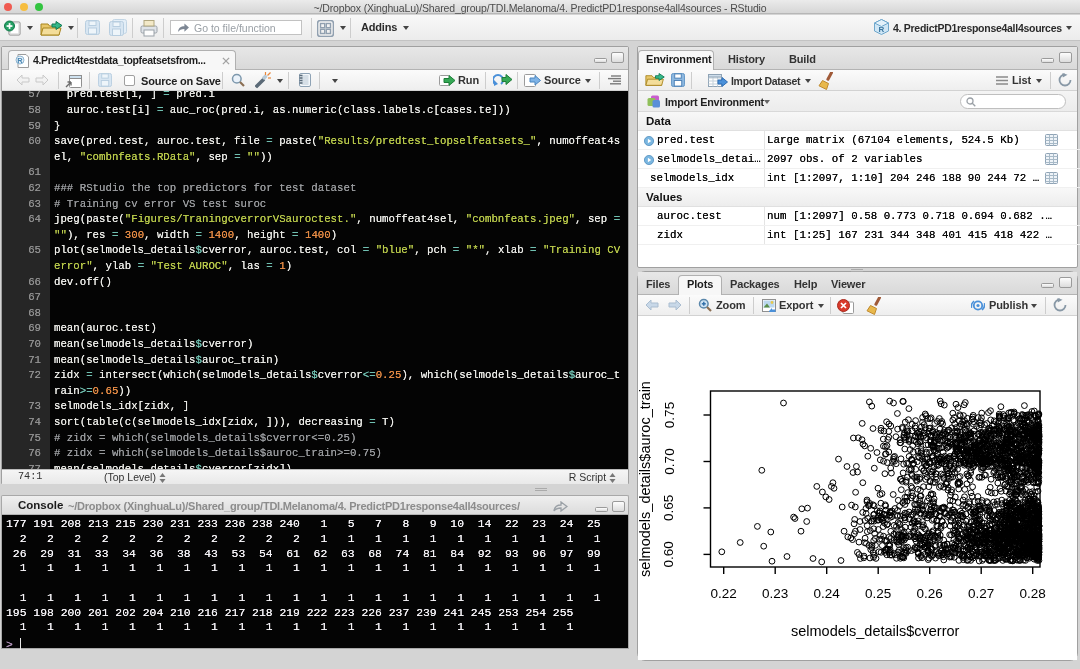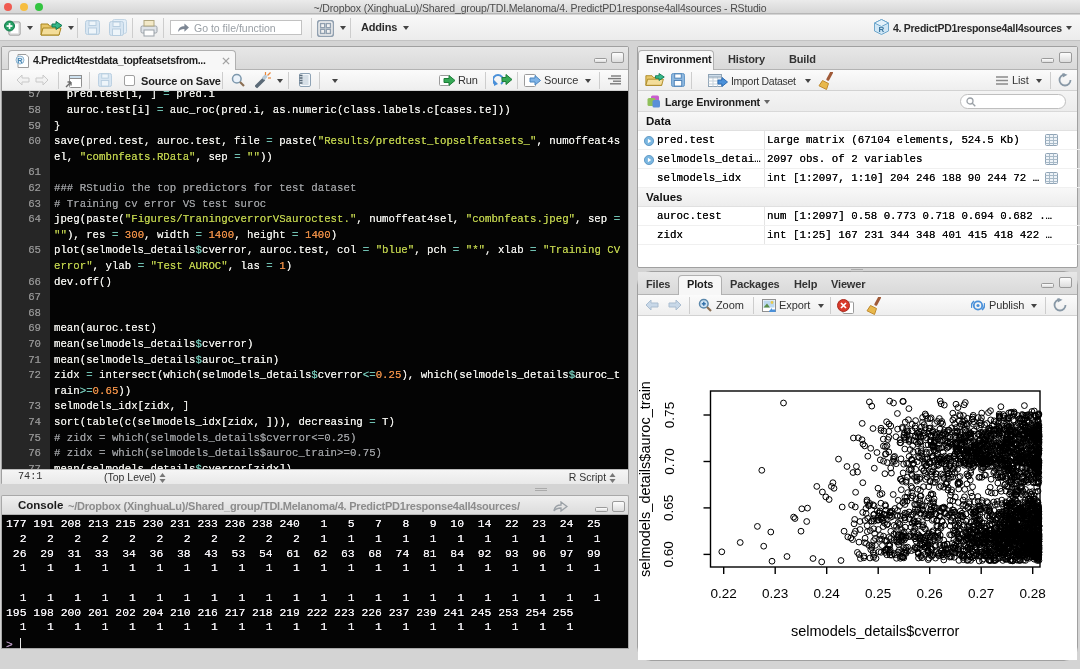--- a/index.html
+++ b/index.html
@@ -16,21 +16,21 @@
 .sep{width:1px;background:#cdcdcd;top:3px;height:20px}
 .caret{width:0;height:0;border-left:3.5px solid transparent;border-right:3.5px solid transparent;border-top:4px solid #444}
 .tbtxt{font-size:11px;color:#2b2b2b;font-weight:700;letter-spacing:-0.2px}
 .tabbar{background:linear-gradient(#e7e7e7,#d9d9d9);border-bottom:1px solid #b3b3b3}
 .tab-sel{background:#f7f7f7;border:1px solid #b0b0b0;border-bottom:none;border-radius:4px 4px 0 0}
 .tabtxt{font-size:11px;color:#1c1c1c;font-weight:700;letter-spacing:-0.15px;white-space:nowrap}
 .tabtxt2{font-size:11px;color:#333;font-weight:700;letter-spacing:-0.15px;white-space:nowrap}
 .ptools{background:linear-gradient(#fbfbfb,#eeeeee);border-bottom:1px solid #d2d2d2}
 .mmbtn{width:13px;height:11px;top:5px;border:1px solid #9a9a9a;background:linear-gradient(#fdfdfd,#dcdcdc);border-radius:2px}
 .mmbar{width:13px;height:5px;top:11px;border:1px solid #9a9a9a;background:linear-gradient(#fdfdfd,#dcdcdc);border-radius:1.5px}
-.btxt{font-size:11px;color:#333;font-weight:400;letter-spacing:-0.1px;white-space:nowrap}
+.btxt{font-size:11px;color:#333;font-weight:700;letter-spacing:-0.1px;white-space:nowrap}
 
 #code{left:1px;top:90px;width:628px;height:378px;background:#040404;overflow:hidden}
 #gutter{left:0;top:0;width:48px;height:378px;background:#262626}
 .crow{position:absolute;left:0;width:620px;height:15.5px;font-family:"Liberation Mono",monospace;font-size:10.73px;line-height:15.6px;white-space:pre;color:#ecece8;text-shadow:0 0 0.45px currentColor}
 .crow .n{position:absolute;left:0;top:0;width:39px;text-align:right;color:#8f8f8f}
 .crow .t{position:absolute;left:52px;top:0}
 .cm{color:#999b9e}.st{color:#b9ca4a}.nu{color:#e78c45}.op{color:#70c0b1}
 
 #conhdr{left:1px;top:495px;width:628px;height:20px;background:linear-gradient(#efefef,#dcdcdc);border:1px solid #a8a8a8;border-bottom:1px solid #b3b3b3;border-radius:2px 2px 0 0}
 #conbody{left:1px;top:515px;width:628px;height:134px;background:#040404;border:1px solid #a8a8a8;border-top:none}
@@ -342,21 +342,21 @@
       <path d="M4.5 0 L9.5 1.8 L4.8 4.5 Z" fill="#8898a6"></path>
     </svg>
   </div>
 
   <div class="abs" style="left:0;top:44px;width:439px;height:21px;background:linear-gradient(#f4f4f4,#ececec);border-bottom:1px solid #d9d9d9">
     <svg class="ico" style="left:9px;top:4px" width="13" height="13" viewBox="0 0 13 13">
       <rect x="4" y="0.5" width="8" height="8" rx="1.5" fill="#c95fce"></rect>
       <rect x="0.5" y="3" width="8" height="8" rx="1.5" fill="#8fbf5a"></rect>
       <rect x="5.5" y="5" width="7.5" height="7.5" rx="1.5" fill="#5a8fd8"></rect>
     </svg>
-    <div class="abs" style="left:27px;top:4.5px;font-size:10.8px;color:#222;font-weight:700;letter-spacing:-0.2px">Large Environment</div>
+    <div class="abs" style="left:27px;top:4.5px;font-size:10.8px;color:#222;font-weight:700;letter-spacing:-0.2px">Import Environment</div>
     <div class="caret abs" style="left:126px;top:9px;border-top-color:#666"></div>
     <div class="abs" style="left:322px;top:2.5px;width:106px;height:15px;background:#fff;border:1px solid #bfbfbf;border-radius:8px">
       <svg class="ico" style="left:5px;top:2.5px" width="10" height="10" viewBox="0 0 10 10">
         <circle cx="4" cy="4" r="3" fill="none" stroke="#9aa0a6" stroke-width="1.3"></circle>
         <line x1="6.3" y1="6.3" x2="9.3" y2="9.3" stroke="#9aa0a6" stroke-width="1.3"></line>
       </svg>
     </div>
   </div>
   <div class="abs" style="left:126px;top:65px;width:1px;height:133px;background:#e4e4e4"></div>
   <div class="ehdr" style="top:65px;height:19px">
@@ -381,38 +381,38 @@
       </svg><span style="position:absolute;left:19px;top:3px">selmodels_detai…</span><span style="position:absolute;left:129px;top:3px">2097 obs. of 2 variables</span><svg class="gridico" style="left:407px;top:3px" width="13" height="12" viewBox="0 0 13 12">
         <rect x="0.5" y="0.5" width="12" height="11" rx="1" fill="#eef3f8" stroke="#8fa3b5"></rect>
         <g stroke="#a8bac8" stroke-width="1">
           <line x1="0.5" y1="3.5" x2="12.5" y2="3.5"></line>
           <line x1="0.5" y1="6.5" x2="12.5" y2="6.5"></line>
           <line x1="0.5" y1="9.5" x2="12.5" y2="9.5"></line>
           <line x1="4.5" y1="0.5" x2="4.5" y2="11.5"></line>
           <line x1="8.5" y1="0.5" x2="8.5" y2="11.5"></line>
         </g>
       </svg></div>
-<div class="erow" style="top:122px;height:19px;border-bottom:1px solid #f0f0f0"><span style="position:absolute;left:19px;top:3px">selmodels_idx</span><span style="position:absolute;left:129px;top:3px">int [1:2097, 1:10] 204 246 188 90 244 72 …</span><svg class="gridico" style="left:407px;top:3px" width="13" height="12" viewBox="0 0 13 12">
+<div class="erow" style="top:122px;height:19px;border-bottom:1px solid #f0f0f0"><span style="position:absolute;left:12px;top:3px">selmodels_idx</span><span style="position:absolute;left:129px;top:3px">int [1:2097, 1:10] 204 246 188 90 244 72 …</span><svg class="gridico" style="left:407px;top:3px" width="13" height="12" viewBox="0 0 13 12">
         <rect x="0.5" y="0.5" width="12" height="11" rx="1" fill="#eef3f8" stroke="#8fa3b5"></rect>
         <g stroke="#a8bac8" stroke-width="1">
           <line x1="0.5" y1="3.5" x2="12.5" y2="3.5"></line>
           <line x1="0.5" y1="6.5" x2="12.5" y2="6.5"></line>
           <line x1="0.5" y1="9.5" x2="12.5" y2="9.5"></line>
           <line x1="4.5" y1="0.5" x2="4.5" y2="11.5"></line>
           <line x1="8.5" y1="0.5" x2="8.5" y2="11.5"></line>
         </g>
       </svg></div>
 <div class="ehdr" style="top:141px;height:19px">
       <span style="position:absolute;left:8px;top:2.5px">Values</span>
     </div>
 <div class="erow" style="top:160px;height:19px;border-bottom:1px solid #f0f0f0"><span style="position:absolute;left:19px;top:3px">auroc.test</span><span style="position:absolute;left:129px;top:3px">num [1:2097] 0.58 0.773 0.718 0.694 0.682 .…</span></div>
 <div class="erow" style="top:179px;height:19px;border-bottom:1px solid #f0f0f0"><span style="position:absolute;left:19px;top:3px">zidx</span><span style="position:absolute;left:129px;top:3px">int [1:25] 167 231 344 348 401 415 418 422 …</span></div>
 </div>
 
-<div class="abs" style="left:637px;top:271px;width:441px;height:390px;border:1px solid #a0a0a0;border-radius:14px;background:#fff">
+<div class="abs" style="left:637px;top:271px;width:441px;height:390px;border:1px solid #a0a0a0;border-radius:8px;background:#fff">
   <div class="tabbar abs" style="left:0;top:0;width:439px;height:23px">
     <div class="abs tabtxt2" style="left:8px;top:6px">Files</div>
     <div class="tab-sel abs" style="left:40px;top:3px;width:44px;height:21px"></div>
     <div class="abs tabtxt" style="left:49px;top:6px">Plots</div>
     <div class="abs tabtxt2" style="left:92px;top:6px">Packages</div>
     <div class="abs tabtxt2" style="left:156px;top:6px">Help</div>
     <div class="abs tabtxt2" style="left:193px;top:6px">Viewer</div>
     <div class="mmbar abs" style="left:403px"></div>
     <div class="mmbtn abs" style="left:421px"></div>
   </div>

